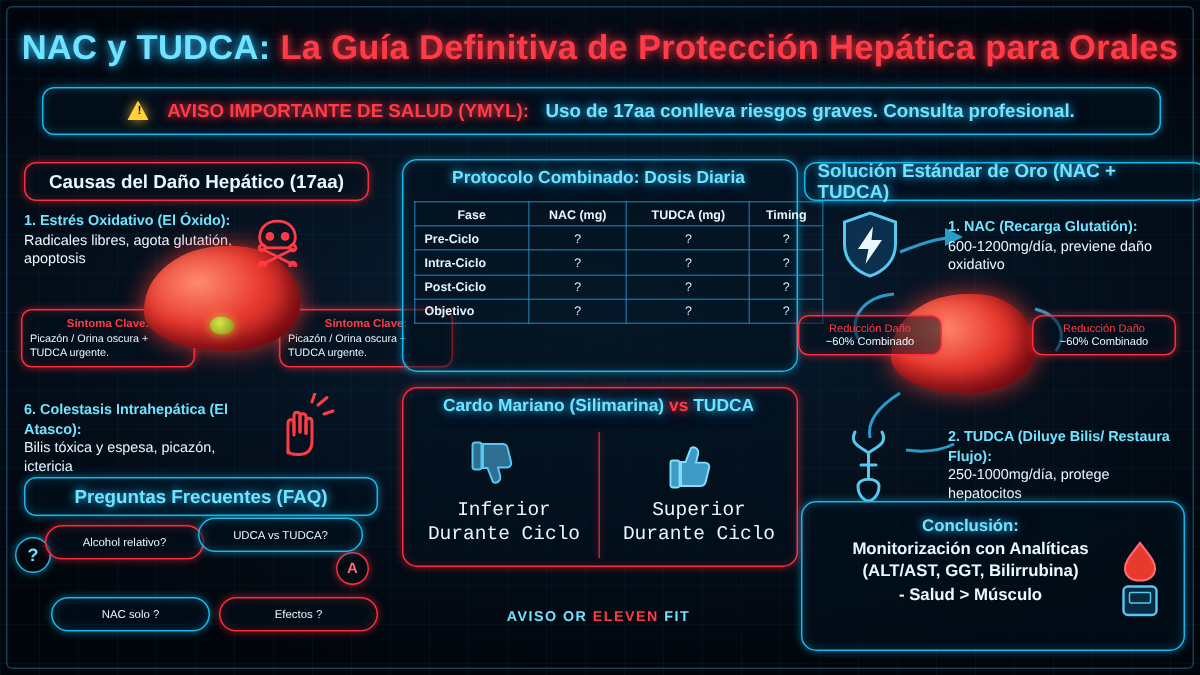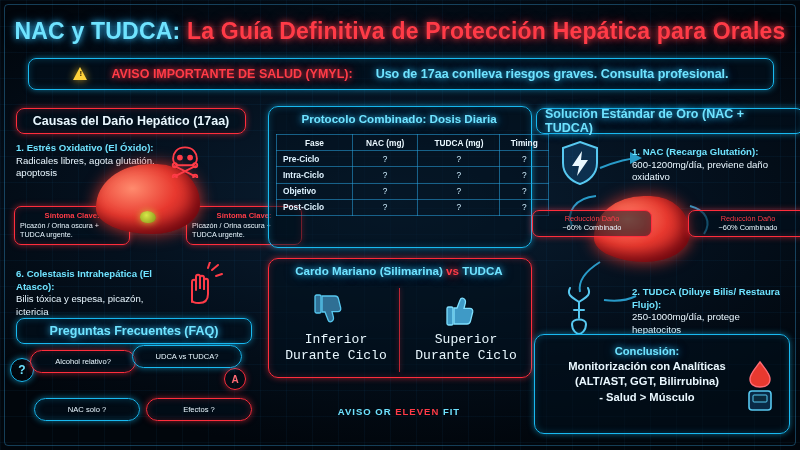--- a/index.html
+++ b/index.html
@@ -62,21 +62,21 @@
     top: 18px; left: 0; width: 800px;
     text-align: center;
     font-size: 23px;
     font-weight: bold;
     letter-spacing: .2px;
     white-space: nowrap;
   }
   #warning-bar {
     left: 28px; top: 58px; width: 744px; height: 30px;
     display: flex; align-items: center; justify-content: center;
-    gap: 23px;
+    gap: 11px;
     border-radius: 8px;
   }
   #warning-bar .txt { font-size: 12.5px; font-weight: bold; }
   .warn-ico {
     width: 15px; height: 14px;
     position: relative; display: inline-block;
   }
   .warn-ico::before {
     content: "";
     position: absolute; left: 0; top: 0;
@@ -221,21 +221,21 @@
 
   #shield { position: absolute; left: 560px; top: 140px; width: 40px; height: 46px; }
   #liver2 {
     position: absolute; left: 594px; top: 196px; width: 96px; height: 66px;
     background: radial-gradient(ellipse at 35% 35%, #ff8b6e 0%, #e8392f 45%, #8e0d18 100%);
     border-radius: 58% 46% 52% 60% / 68% 62% 48% 40%;
     box-shadow: 0 0 16px rgba(255,60,50,.75), inset -6px -6px 14px rgba(90,0,10,.75);
   }
   #bile { position: absolute; left: 560px; top: 284px; width: 38px; height: 52px; }
   .red-chip {
-    position: absolute; width: 94px; padding: 3px 12px;
+    position: absolute; width: 94px; padding: 3px 0;
     font-size: 7.4px; line-height: 1.25; text-align: center;
     border-radius: 7px;
   }
   #chip-left { left: 532px; top: 210px; }
   #chip-right { left: 688px; top: 210px; }
 
   .arrow-svg { position: absolute; left: 0; top: 0; width: 800px; height: 450px; pointer-events: none; }
 
   
   #concl-box { left: 534px; top: 334px; width: 254px; height: 98px; }
@@ -356,27 +356,27 @@
         <td>?</td>
         <td>?</td>
       </tr>
       <tr>
         <td class="lbl">Intra-Ciclo</td>
         <td>?</td>
         <td>?</td>
         <td>?</td>
       </tr>
       <tr>
-        <td class="lbl">Objetivo</td>
+        <td class="lbl">Post-Ciclo</td>
         <td>?</td>
         <td>?</td>
         <td>?</td>
       </tr>
       <tr>
-        <td class="lbl">Post-Ciclo</td>
+        <td class="lbl">Objetivo</td>
         <td>?</td>
         <td>?</td>
         <td>?</td>
       </tr>
     </tbody>
   </table>
 
   <div class="neon-box red" id="cmp-box"></div>
   <div id="cmp-title">
     <span class="cy glow-cy">Cardo Mariano (Silimarina)</span>

